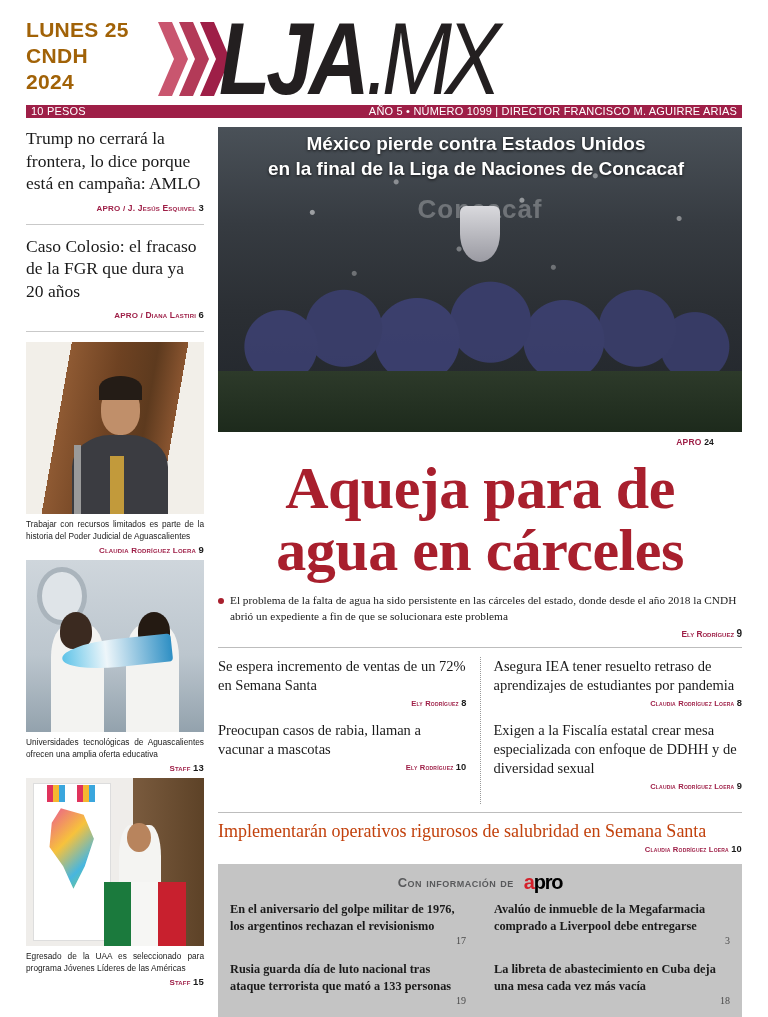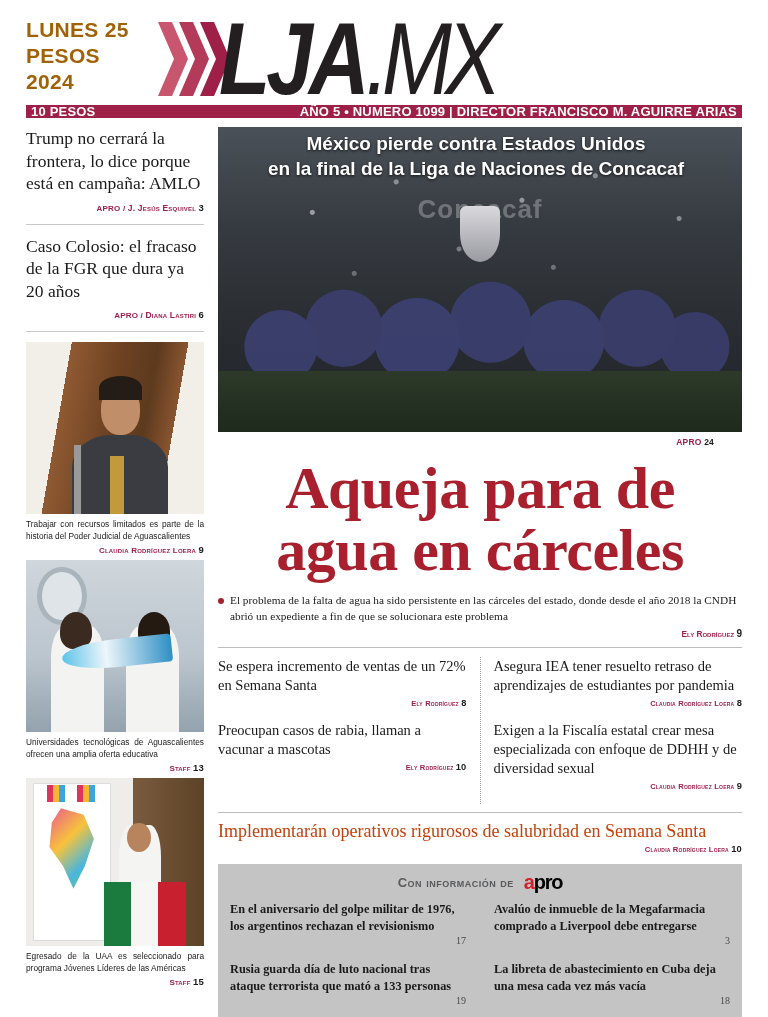--- a/index.html
+++ b/index.html
@@ -73,23 +73,23 @@
     display: flex;
     justify-content: space-between;
     align-items: center;
     background: #9e1f47;
     height: 13px;
     margin-top: 7px;
     padding: 0 5px;
   }
   .infobar span {
     font-family: "Liberation Sans", sans-serif;
-    font-weight: bold;
+    font-weight: normal;
     color: #ffffff;
-    font-size: 13px;
+    font-size: 11px;
     letter-spacing: 0.2px;
     line-height: 13px;
   }
 
   
   .content {
     display: flex;
     margin-top: 9px;
   }
   .col-left { width: 178px; flex: 0 0 178px; }
@@ -358,21 +358,21 @@
   .ph-main .cnclabel { position:absolute; left:50%; top:22%; transform:translateX(-50%); font-family:"Liberation Sans",sans-serif; font-weight:bold; font-size:26px; color:rgba(255,255,255,.28); letter-spacing:1px; white-space:nowrap; }
 </style>
 </head>
 <body>
 
 <div class="page">
 
   <div class="masthead">
     <div class="dateblock">
       <div>LUNES 25</div>
-      <div>PESOS</div>
+      <div>CNDH</div>
       <div>2024</div>
     </div>
     <div class="logo-wrap">
       <span class="chevrons">
         <svg class="chev" viewBox="0 0 30 74">
             <polygon points="0,0 16,37 0,74 14,74 30,37 14,0" fill="#c9566f"></polygon>
           </svg>
         <svg class="chev" viewBox="0 0 30 74">
             <polygon points="0,0 16,37 0,74 14,74 30,37 14,0" fill="#b33a58"></polygon>
           </svg>

